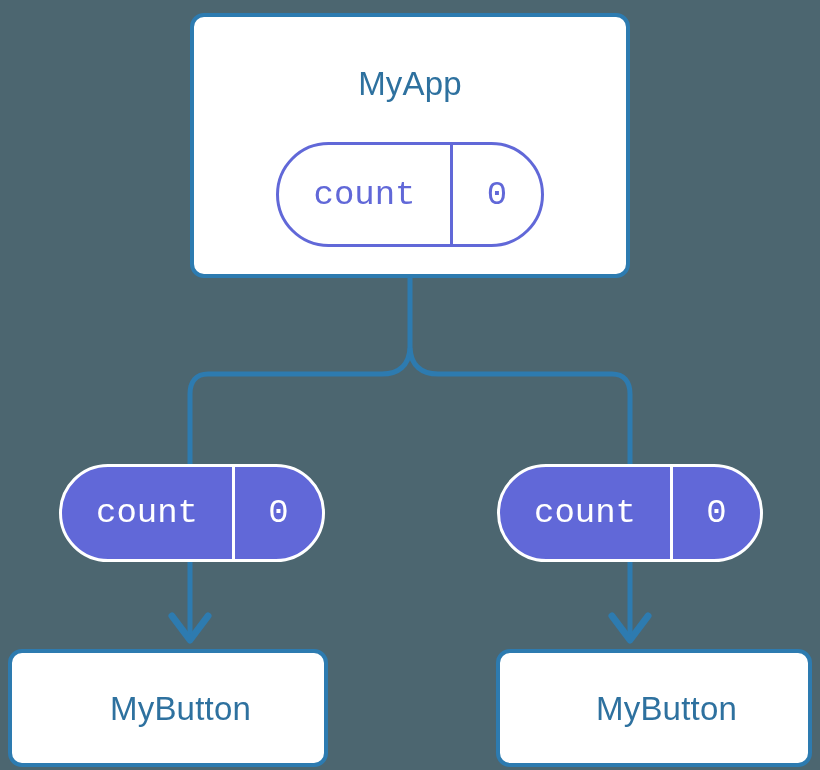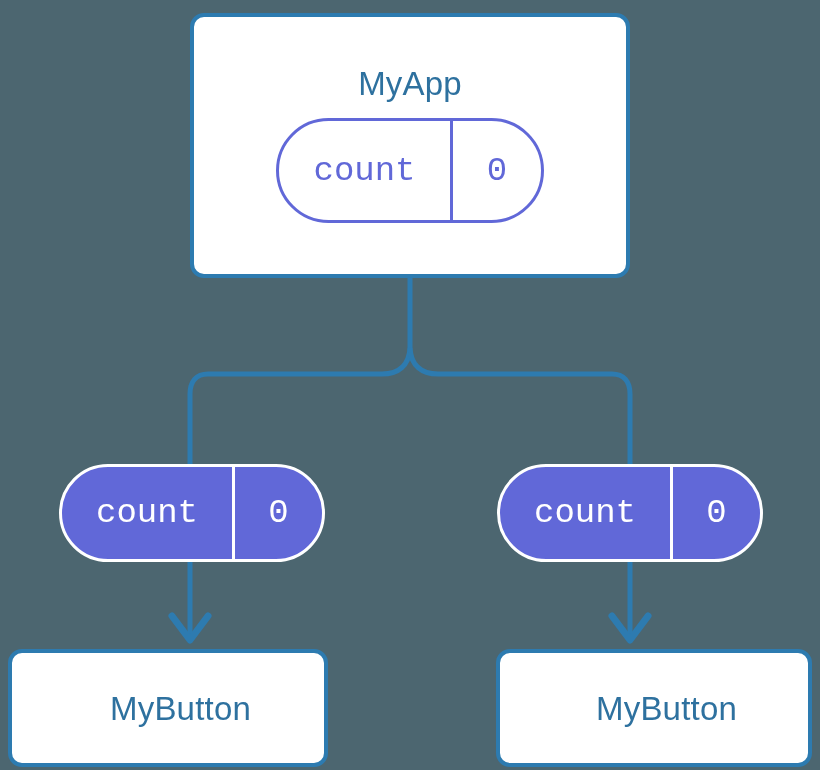--- a/index.html
+++ b/index.html
@@ -63,20 +63,21 @@
     left: 190px;
     top: 13px;
     width: 440px;
     height: 265px;
   }
   #node-myapp .component-box {
     width: 100%;
     height: 100%;
     justify-content: flex-start;
     padding-top: 50px;
+    gap: 24px;
   }
 
   
   .state-pill {
     display: flex;
     align-items: stretch;
     box-sizing: border-box;
     border-style: solid;
     border-width: 3px;
     overflow: hidden;

